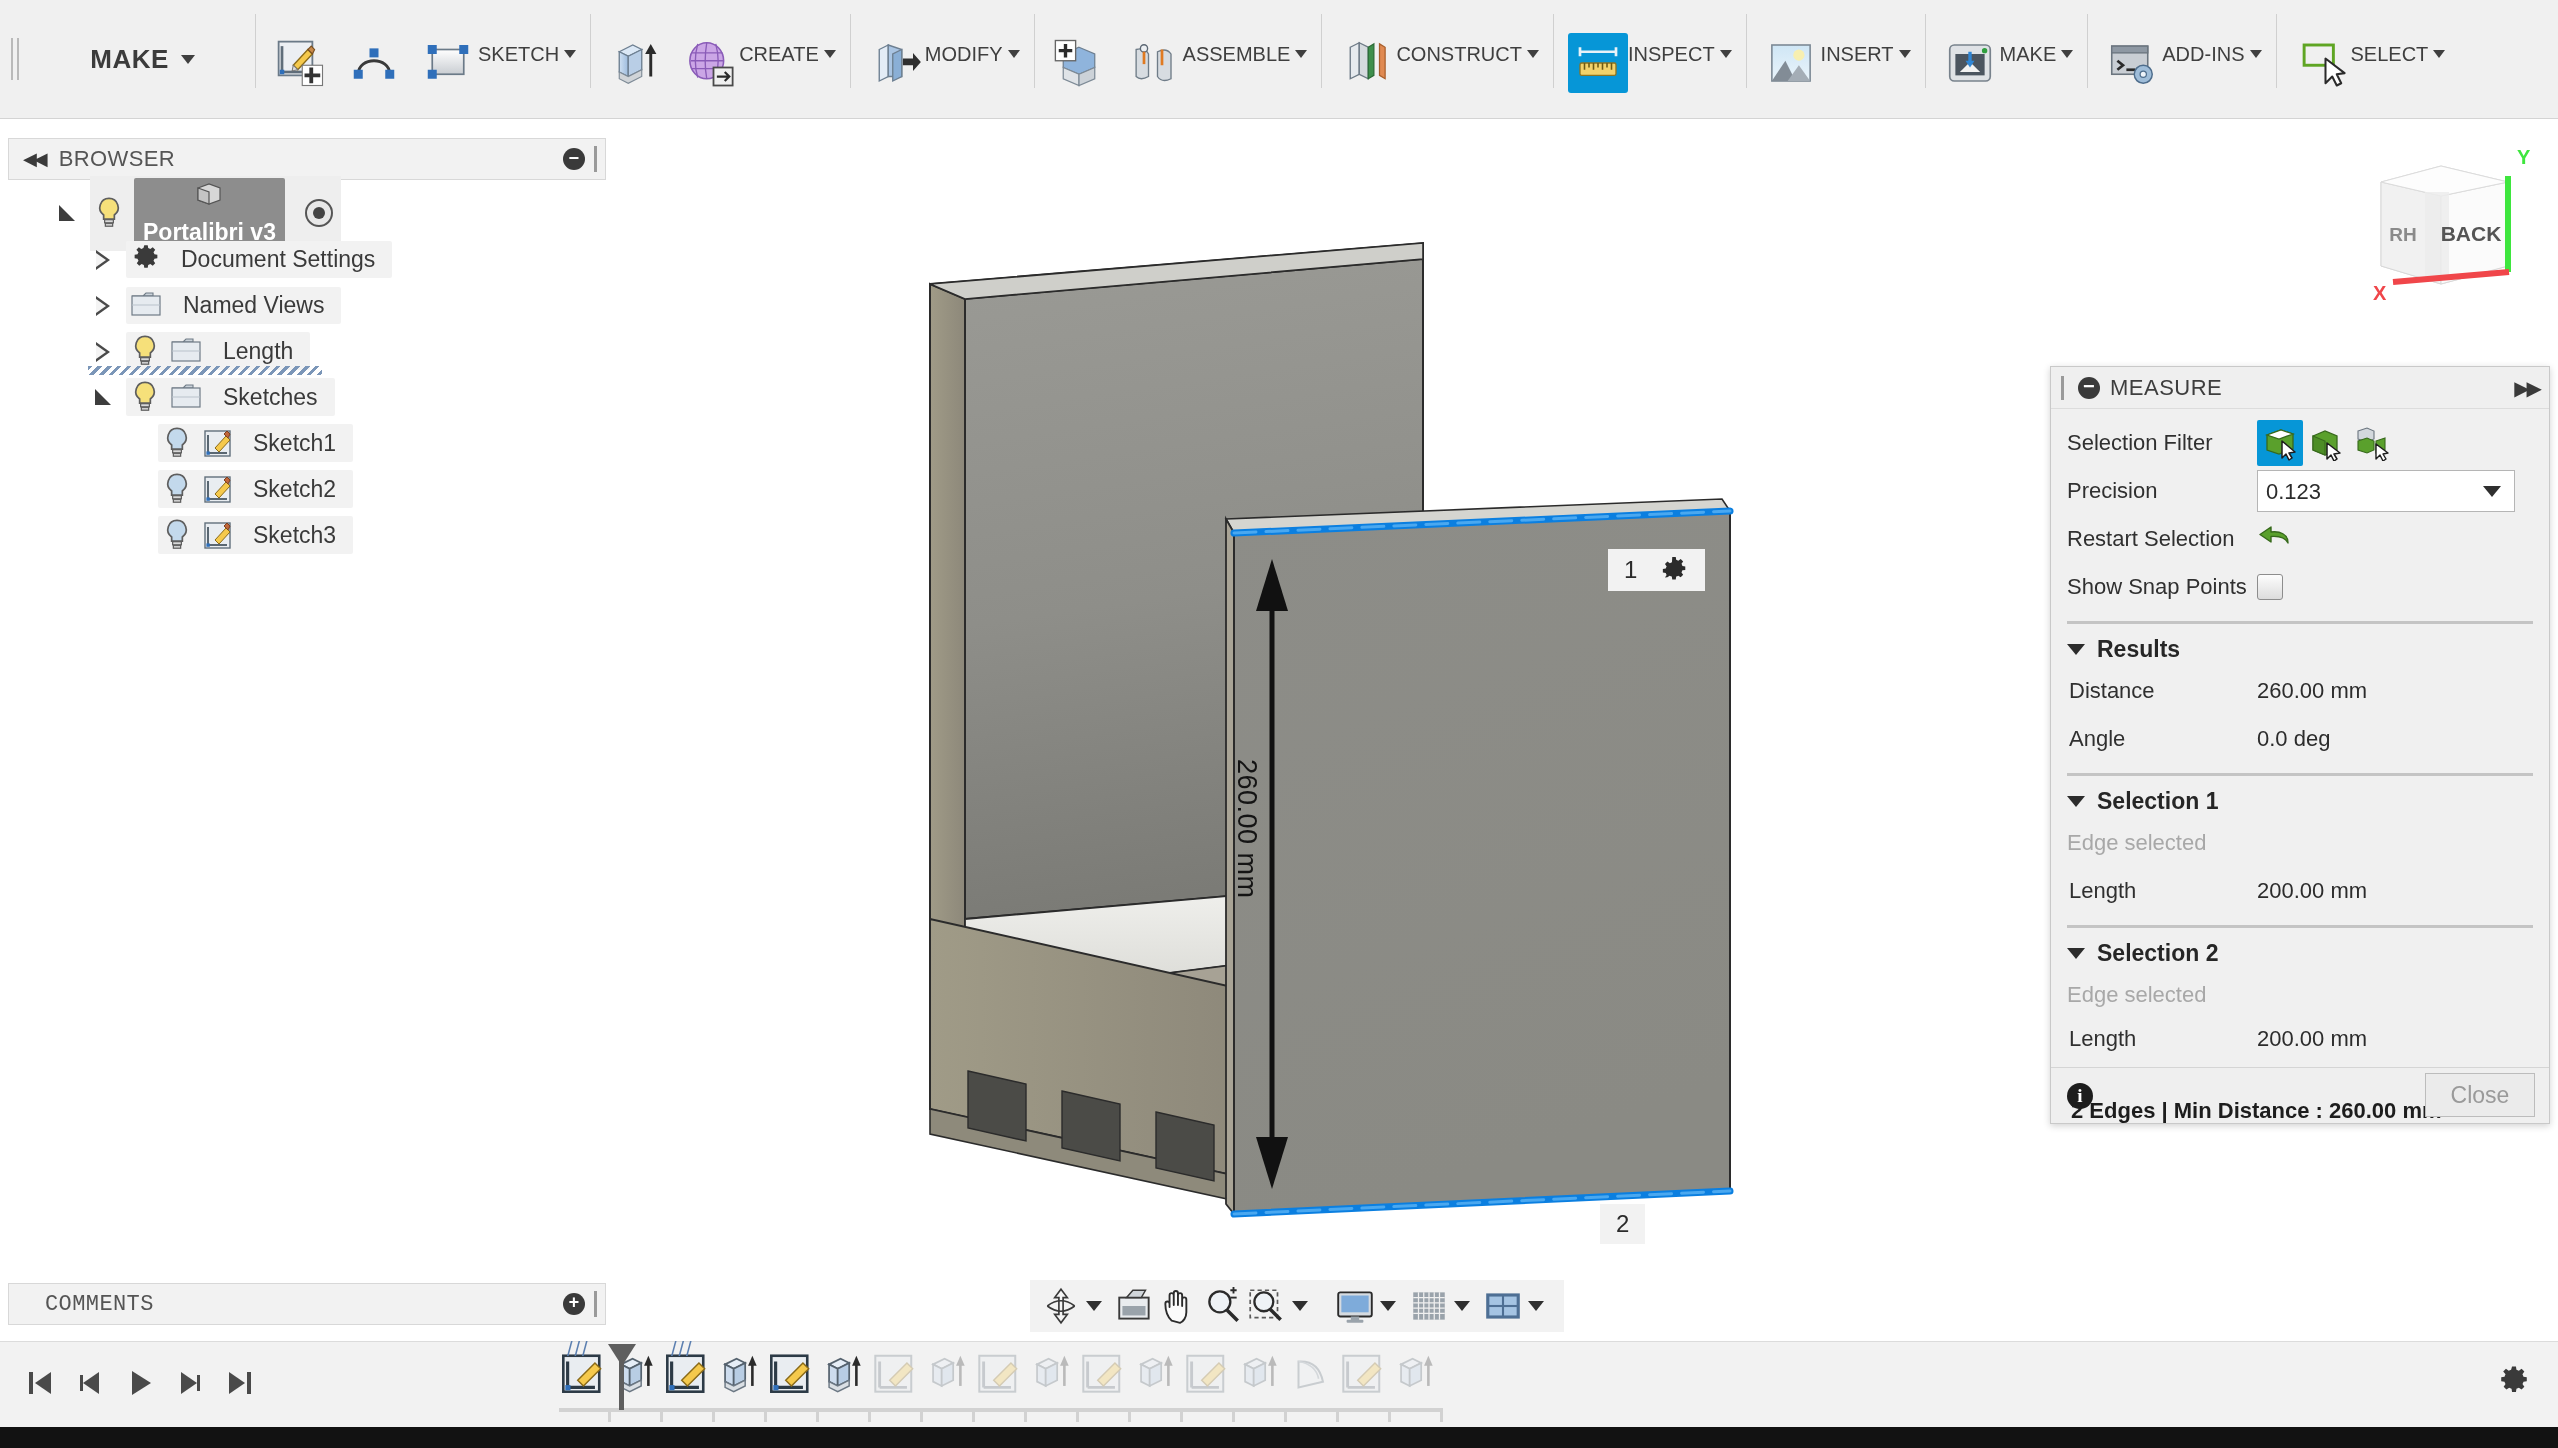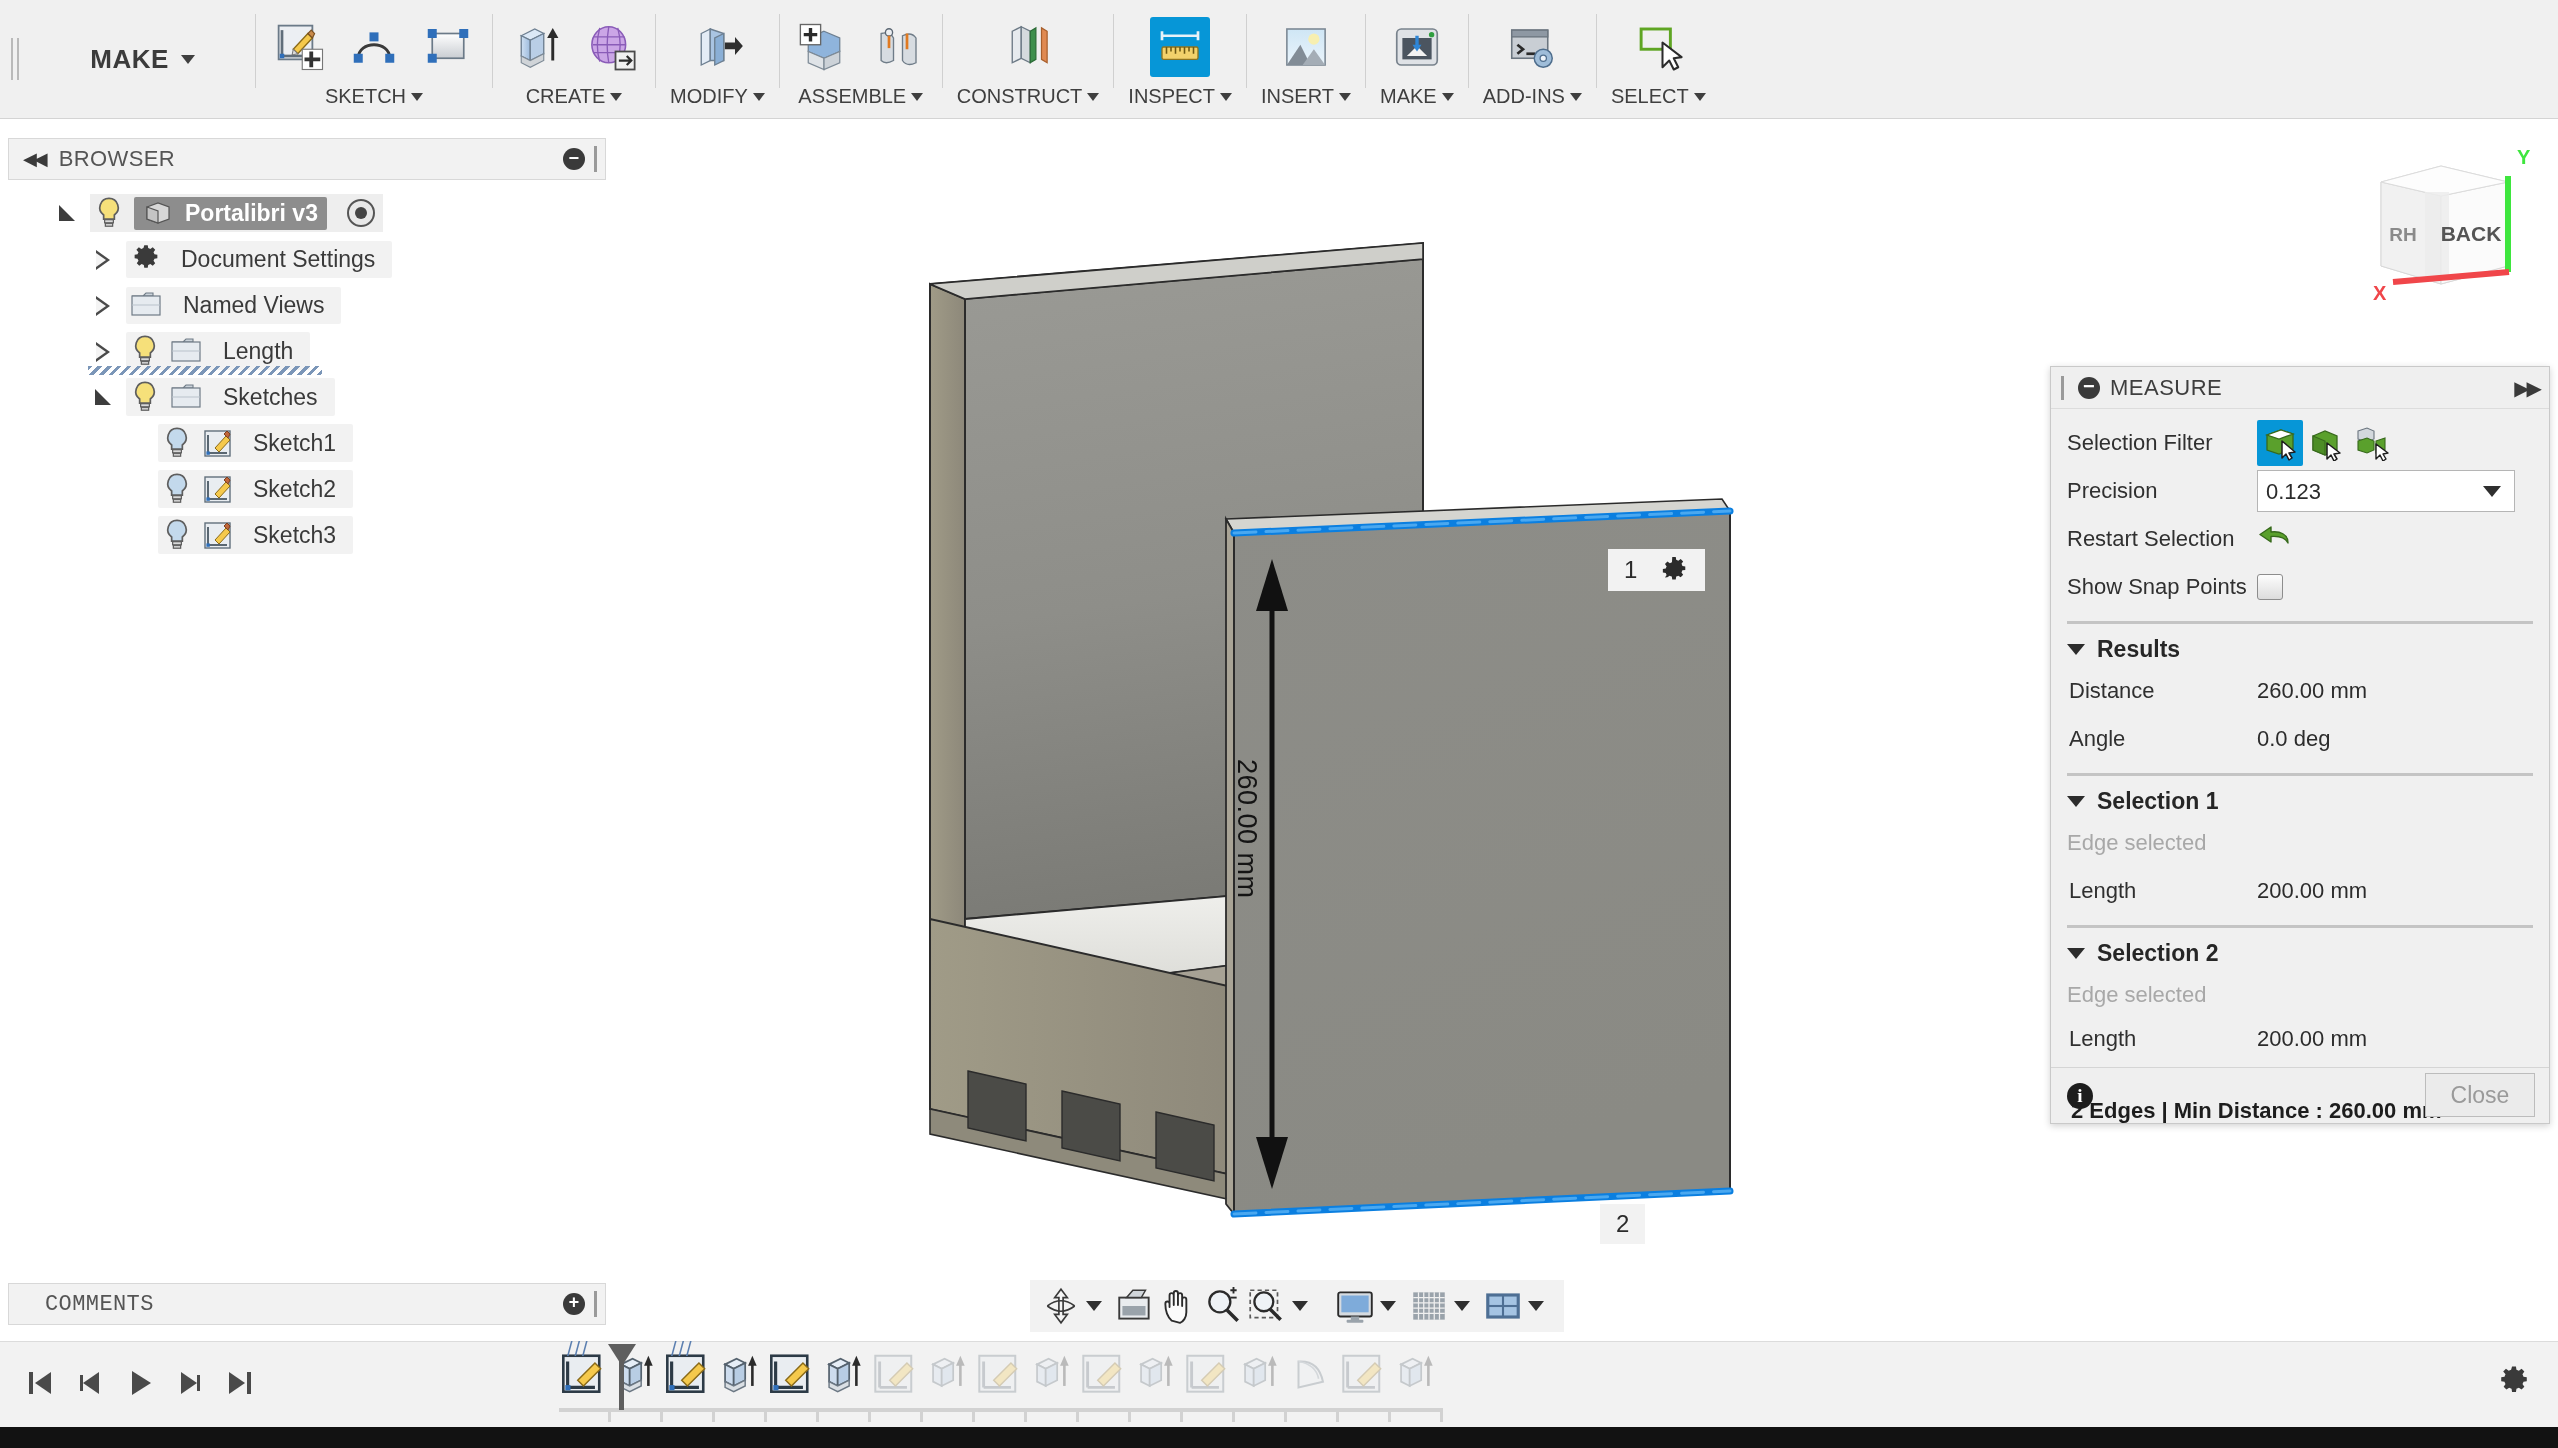--- a/index.html
+++ b/index.html
@@ -22,21 +22,21 @@
   }
   .grip i {
     display: block; width: 2px; height: 42px; background: #b9b9b9; margin: 0 2px;
   }
   #workspace-switcher {
     width: 225px; display: flex; align-items: center; justify-content: center;
     font-size: 26px; font-weight: bold; color: #3b3b3b; letter-spacing: .5px;
   }
   .vsep { width: 1px; background: #d0d0d0; margin: 14px 0 30px 0; }
   .panel {
-    display: flex; flex-direction: column; align-items: center;
+    display: flex; align-items: center;
     padding: 0 14px; justify-content: space-between;
   }
   .panel-icons { display: flex; align-items: center; gap: 14px; padding-top: 8px; flex: 1; }
   .panel-label {
     font-size: 20px; color: #3f3f3f; padding-bottom: 10px;
     display: flex; align-items: center; gap: 5px; white-space: nowrap;
   }
   .caret { display: inline-block; width: 0; height: 0;
     border-left: 7px solid transparent; border-right: 7px solid transparent;
     border-top: 9px solid #3f3f3f; }
@@ -77,21 +77,21 @@
   .tri-right-o::after{
     content:''; position:absolute; left:0; top:3px; width:0;height:0;
     border-top:7px solid transparent; border-bottom:7px solid transparent;
     border-left:10px solid #f4f4f4;
   }
   .tri-down-f { width:0;height:0; border-left:16px solid #3d3d3d; border-top:16px solid transparent; }
   .bulb { width: 30px; height: 34px; }
   .folder { width: 34px; height: 28px; }
   .tree-label {
     font-size: 23px; color: #3a3a3a; padding: 3px 9px;
-    background: #f2f2f2; border-radius: 2px;
+    background: #f2f2f2; border-radius: 2px; flex-direction: column;
   }
   .tree-label.selected { background: #8d8d8d; color: #ffffff; font-weight: bold; }
   .squig-u { position: relative; }
   .squig-u::after {
     content:''; position:absolute; left:-38px; right:-12px; bottom:-5px; height:9px;
     background: repeating-linear-gradient(135deg, #7b96b8 0 3px, transparent 3px 7px);
   }
   .row-bg { background:#f2f2f2; display:flex; align-items:center; gap:10px; padding:2px 8px 2px 4px; border-radius:2px;}
   .sel-row-bg { background:#eeeeee; display:flex; align-items:center; gap:10px; padding:2px 8px 2px 4px; }
   .dot-btn {

